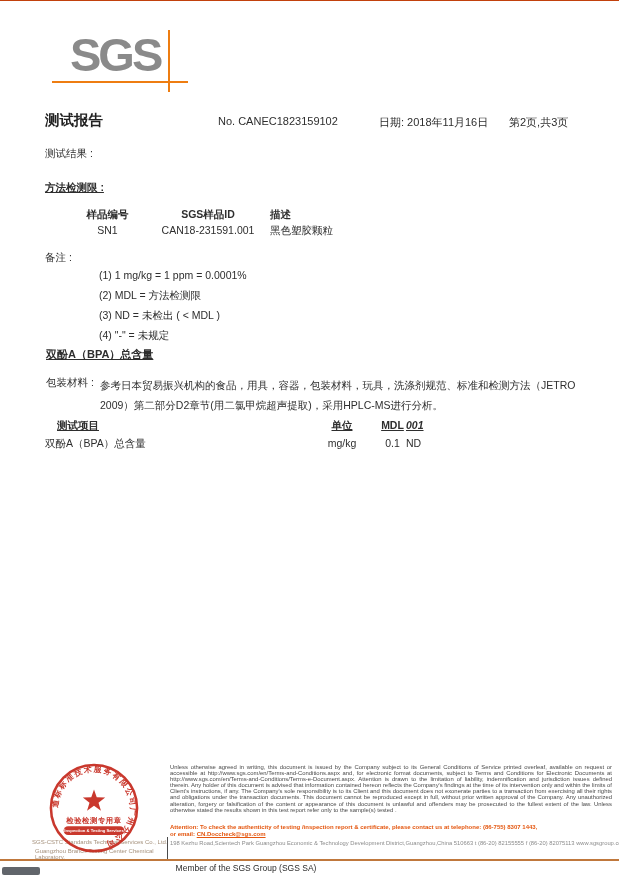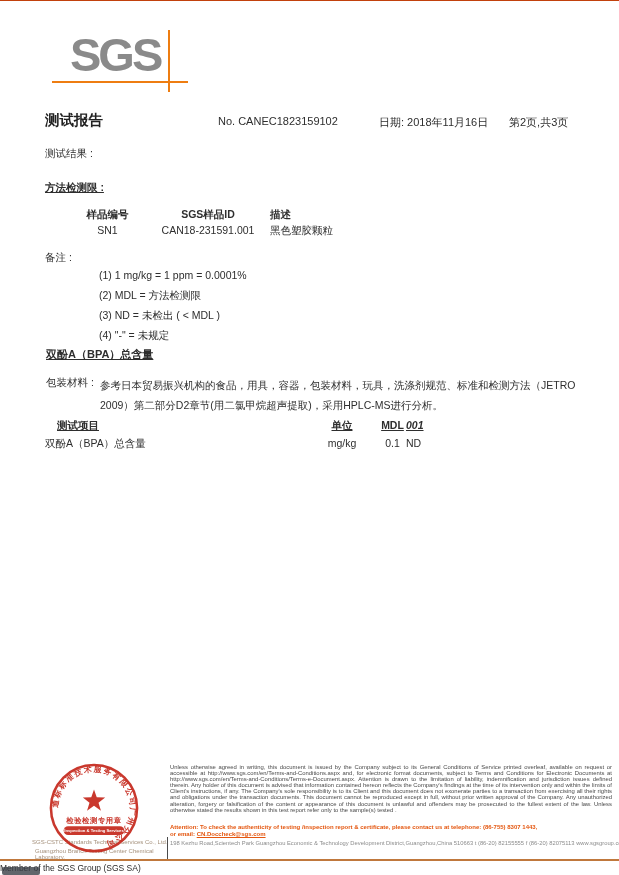--- a/index.html
+++ b/index.html
@@ -45,21 +45,21 @@
   #attention2{left:170px;top:830px;width:442px;font-size:6px;font-weight:bold;color:#e4560f;}
   #attention2 .email{text-decoration:underline;}
   #address-en{left:170px;top:839px;width:444px;font-size:5.8px;color:#8c8c8c;white-space:nowrap;}
   #address-cn-row{left:170px;top:846px;width:440px;display:flex;justify-content:space-between;align-items:baseline;}
   #address-cn-left{font-size:8px;font-weight:bold;color:#1d1d1d;}
   #address-cn-right{font-size:6px;color:#3a3a3a;}
   #footer-divider{left:167px;top:836px;width:1px;height:22px;background:#4b4b4b;}
   #company1{left:32px;top:838px;width:140px;font-size:6px;color:#a5917c;}
   #company2{left:35px;top:847px;width:140px;font-size:6px;color:#a5917c;}
   #footer-rule{left:0;top:858px;width:619px;height:2px;background:#c0783c;}
-  #member-line{left:0;top:862px;width:492px;text-align:left;font-size:8.5px;color:#2b2b2b;}
+  #member-line{left:0;top:862px;width:492px;text-align:center;font-size:8.5px;color:#2b2b2b;}
   #stamp{left:45px;top:761px;width:98px;height:94px;opacity:.92;}
   #scan-artifact{left:2px;top:866px;width:38px;height:8px;background:#3a3f46;border-radius:2px;opacity:.8;}
 </style>
 </head>
 <body>
 
 <div id="page">
 
   <div class="abs" id="logo-text">SGS</div>
   <div class="abs" id="logo-vline"></div>

